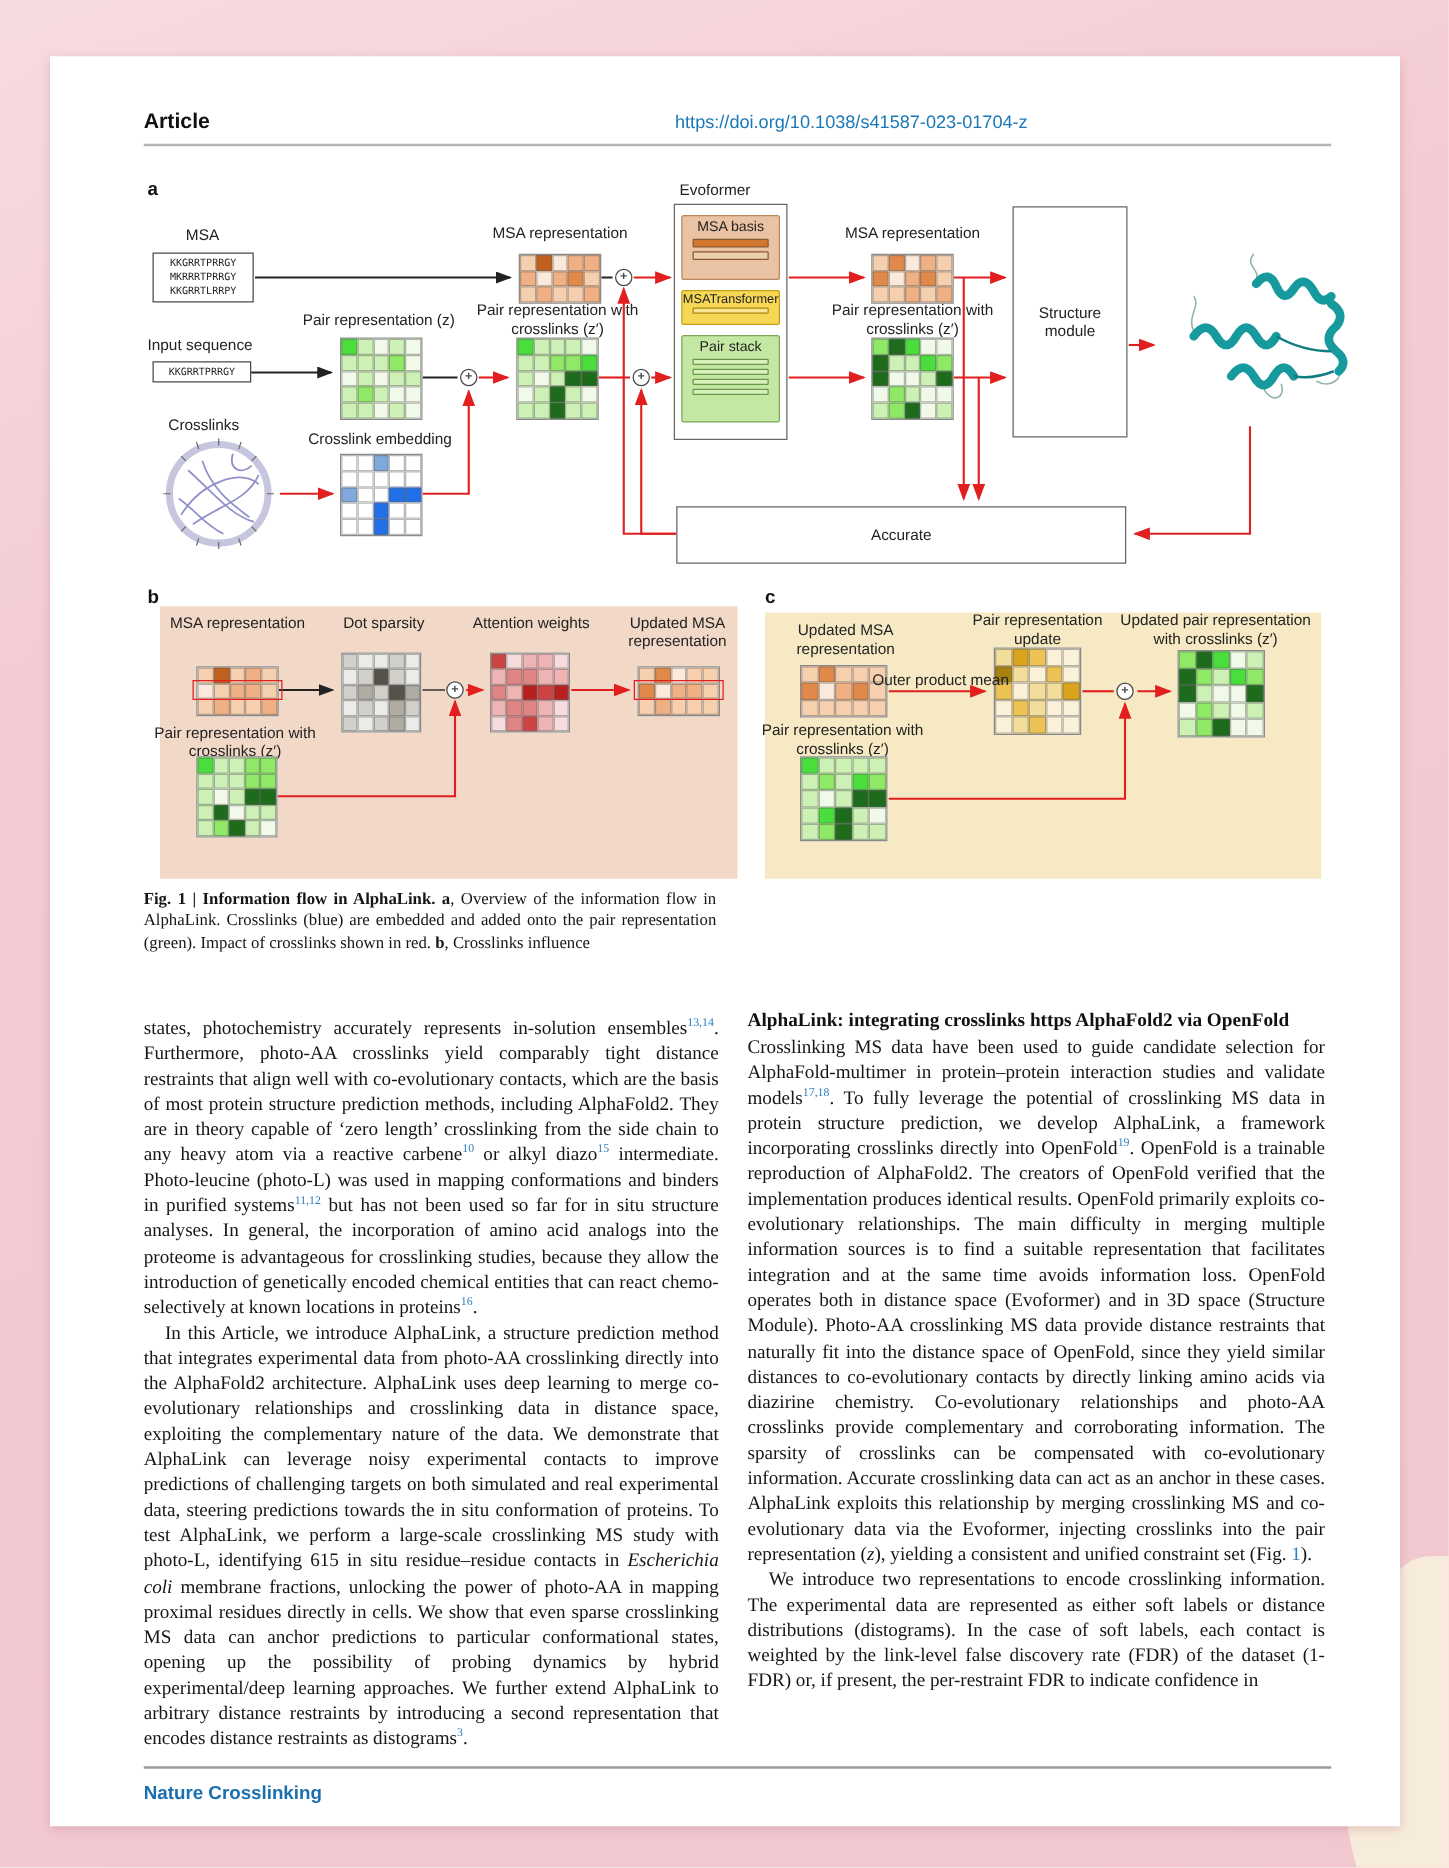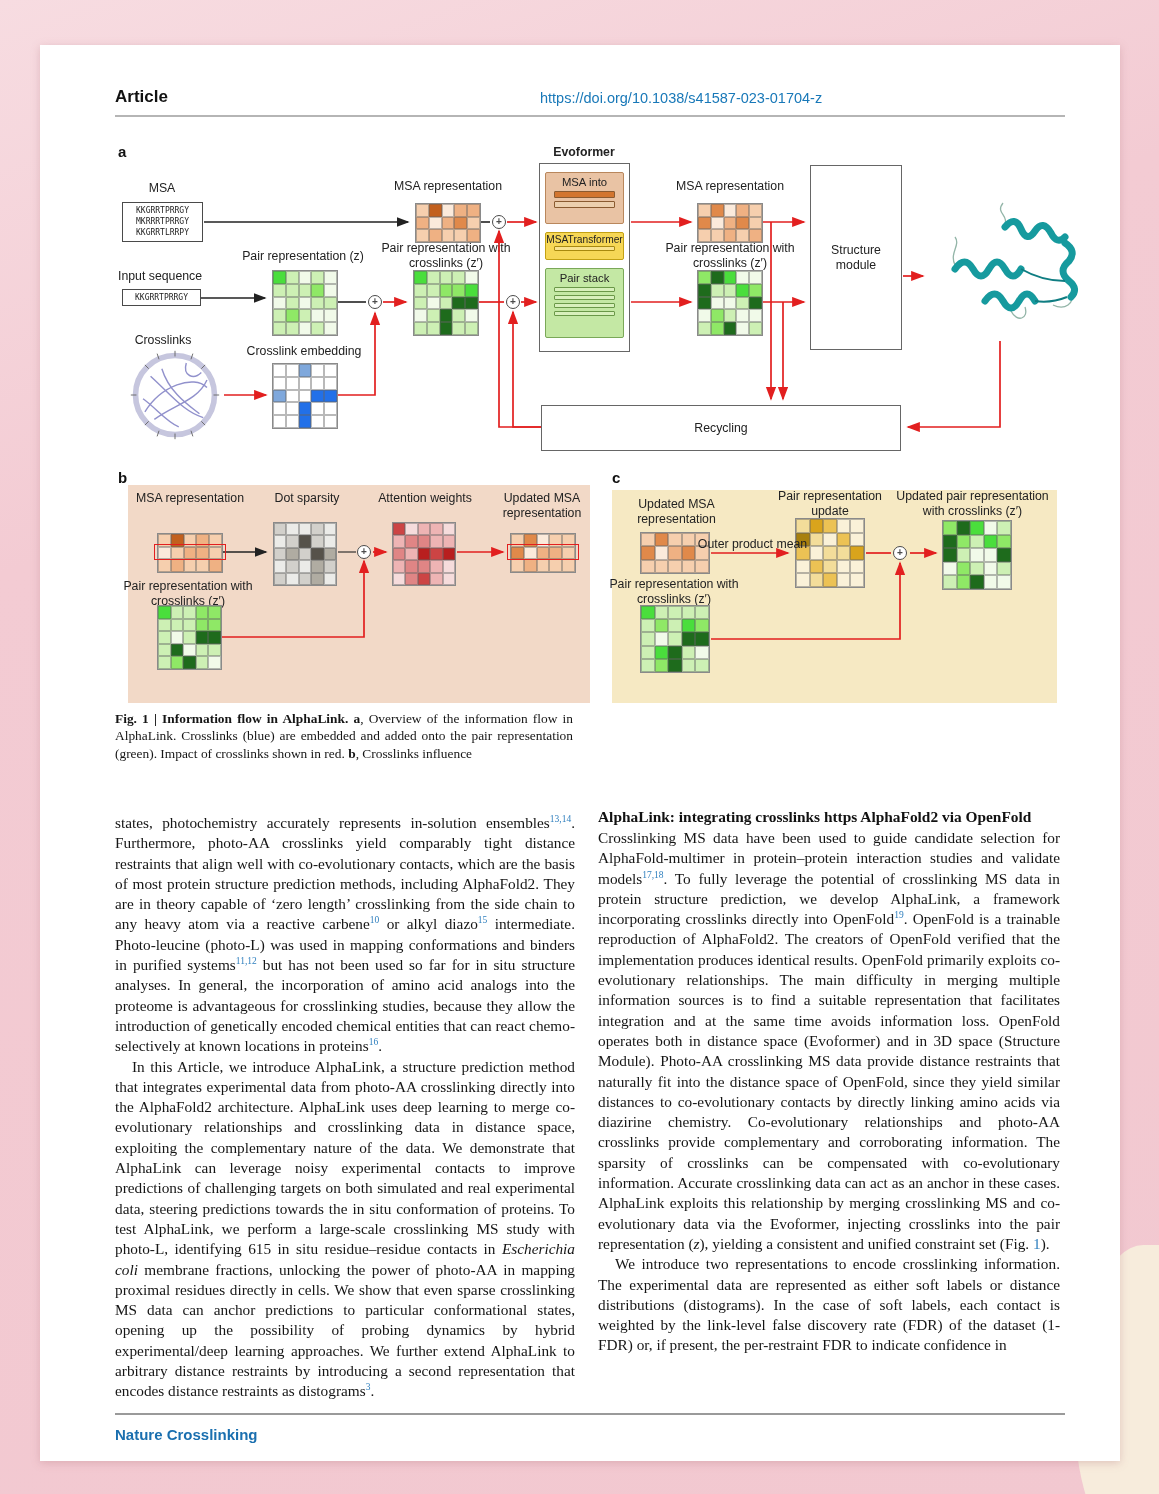--- a/index.html
+++ b/index.html
@@ -225,25 +225,25 @@
       <div class="cell" style="background: rgb(34, 112, 232);"></div>
       <div class="cell" style="background: rgb(255, 255, 255);"></div>
       <div class="cell" style="background: rgb(255, 255, 255);"></div>
       <div class="cell" style="background: rgb(255, 255, 255);"></div>
       <div class="cell" style="background: rgb(255, 255, 255);"></div>
       <div class="cell" style="background: rgb(34, 112, 232);"></div>
       <div class="cell" style="background: rgb(255, 255, 255);"></div>
       <div class="cell" style="background: rgb(255, 255, 255);"></div>
     </div>
 
-  <div class="abs fl" style="left:484px;top:100px;width:120px;font-weight:bold;">Evoformer</div>
+  <div class="abs fl" style="left:472px;top:100px;width:120px;">Evoformer</div>
   <div class="abs box" style="left:499px;top:118px;width:91px;height:189px;border-color:#666;"></div>
 
   <div class="stack" style="left:505px;top:127px;width:79px;height:52px;background:#e9c3a4;border-color:#b9875c;">
-    <div class="stack-title">MSA into</div>
+    <div class="stack-title">MSA basis</div>
     <div class="bar" style="background:#d2752f;border-color:#8a5a30;"></div>
     <div class="bar" style="background:#eccfae;border-color:#8a5a30;"></div>
   </div>
   <div class="stack" style="left:505px;top:187px;width:79px;height:28px;background:#f6d756;border-color:#c3a114;">
     <div class="stack-title" style="font-size:10.2px;margin-top:1px;">MSATransformer</div>
     <div class="bar" style="background:#f8e390;border-color:#a8890e;height:5px;margin-top:1px;"></div>
   </div>
   <div class="stack" style="left:505px;top:223px;width:79px;height:70px;background:#c4e8a4;border-color:#7aa858;">
     <div class="stack-title">Pair stack</div>
     <div class="bar" style="background:#d8f0bc;border-color:#6a9848;height:5px;"></div>
@@ -317,21 +317,21 @@
       <path d="M60,116 Q70,102 78,116 Q86,130 94,116 Q102,102 110,116"></path>
       <path d="M140,58 Q152,66 144,76 Q132,86 144,96 Q154,104 146,112"></path>
     </g>
     <g fill="none" stroke="#0f7d82" stroke-width="2">
       <path d="M96,84 C110,92 124,96 140,96"></path>
       <path d="M110,116 C122,118 132,116 142,112"></path>
     </g>
   </svg>
 
   <div class="abs box" style="left:501px;top:360px;width:360px;height:46px;border-color:#666;display:flex;align-items:center;justify-content:center;">
-    <div class="fl">Recycling</div>
+    <div class="fl">Accurate</div>
   </div>
 
   <div class="plus" style="left:452px;top:170px;">+</div>
   <div class="plus" style="left:328px;top:250px;">+</div>
   <div class="plus" style="left:466px;top:250px;">+</div>
 
   <div class="abs tag" style="left:78px;top:424px;">b</div>
   <div class="abs" style="left:88px;top:440px;width:462px;height:218px;background:#f2d9c7;z-index:1;"></div>
 
   <div class="abs fl" style="left:85px;top:446px;width:130px;z-index:3;">MSA representation</div>

